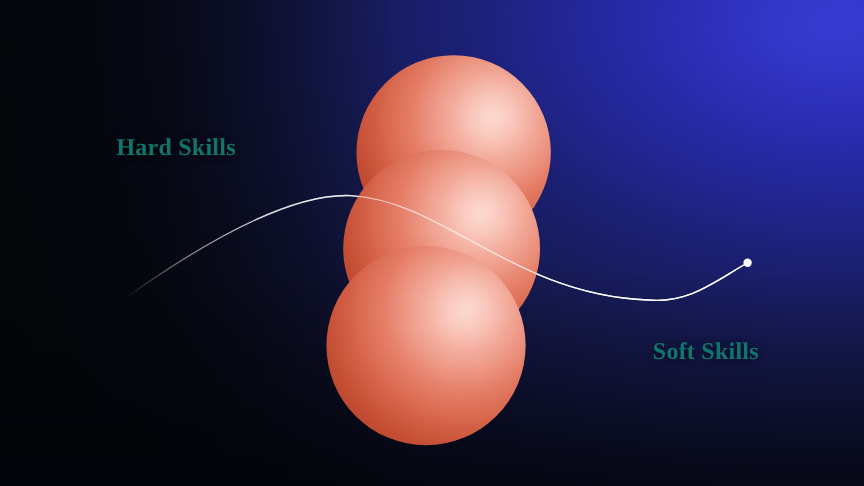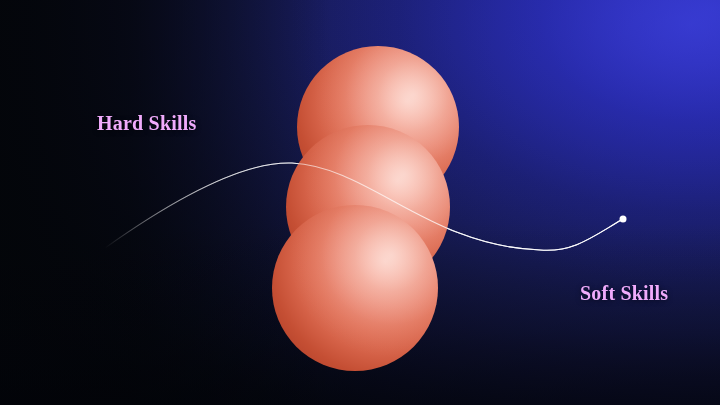--- a/index.html
+++ b/index.html
@@ -105,29 +105,29 @@
       rgba(255,238,232,0.55) 0%,
       rgba(255,225,215,0.22) 22%,
       rgba(255,200,185,0.05) 42%,
       rgba(255,255,255,0) 62%
     );
   }
 
   
   .label {
     position: absolute;
-    color: #f0abfc;
+    color: #0f766e;
     font-weight: 700;
     font-size: 20px;
     letter-spacing: 0.2px;
     white-space: nowrap;
     text-shadow: 0 1px 5px rgba(0,0,0,0.55);
   }
   #label-hard { left: 97px; top: 112px; }
-  #label-soft { left: 544px; top: 282px; margin-left: 36px; }
+  #label-soft { left: 544px; top: 282px; }
 </style>
 </head>
 <body>
 
 <div id="stage">
 
   <div class="bg-base"></div>
   <div class="bg-glow-main"></div>
   <div class="bg-glow-soft"></div>
   <div class="bg-left-shade"></div>

